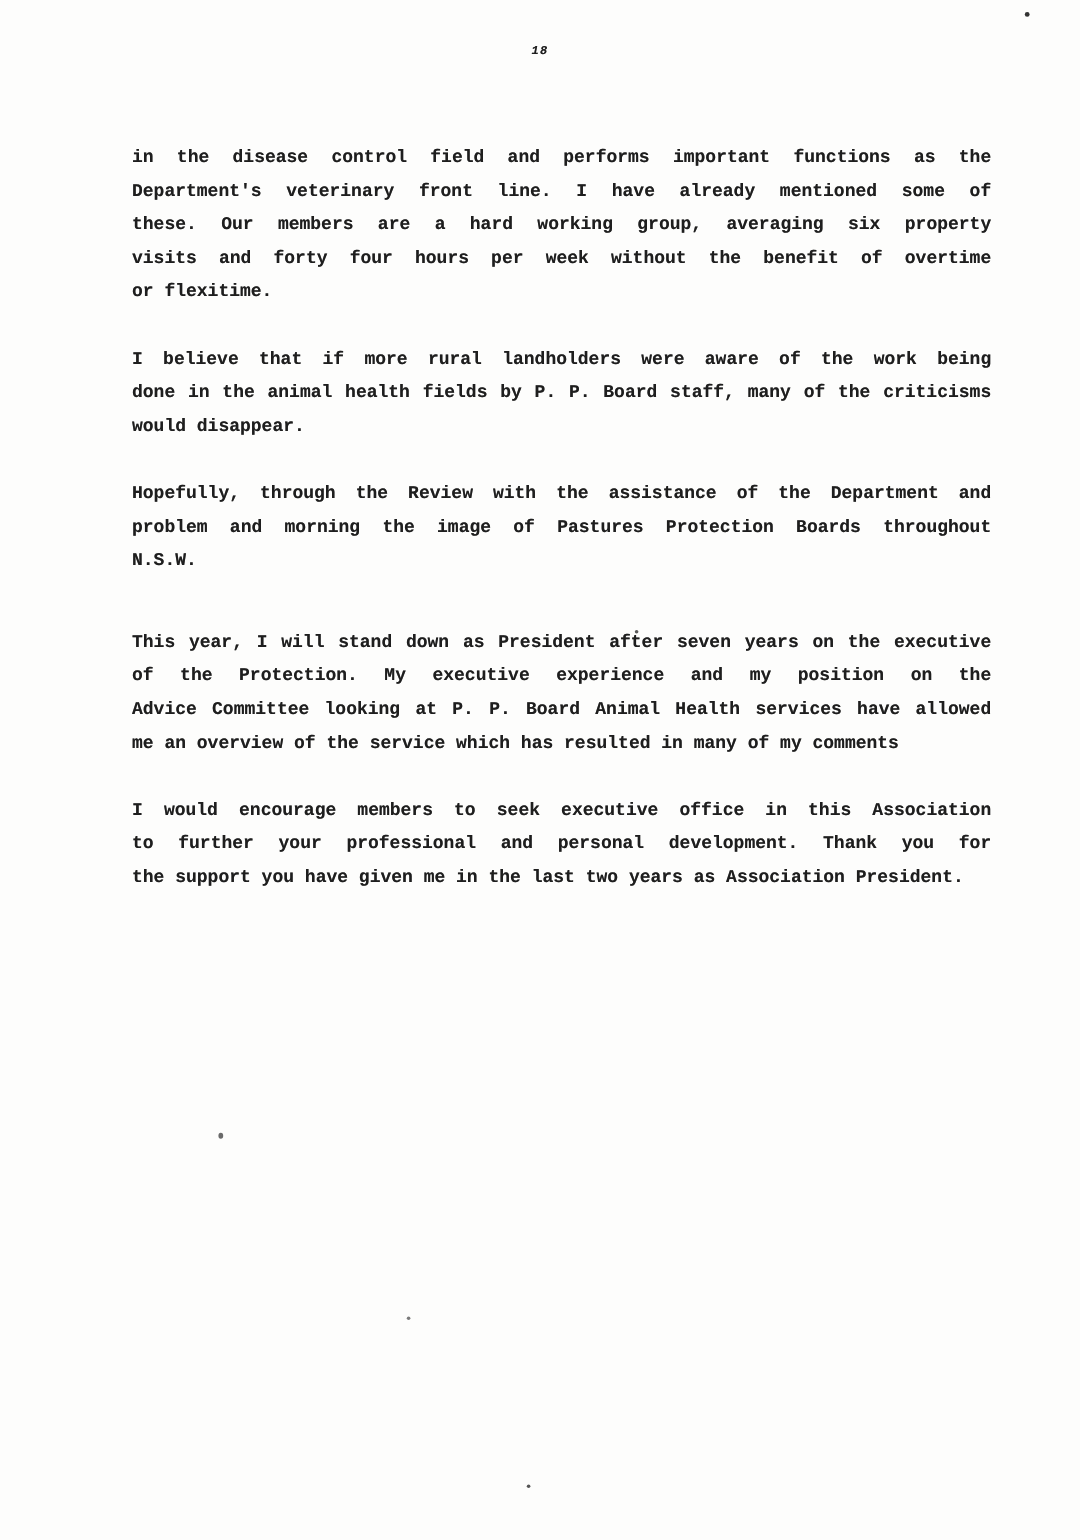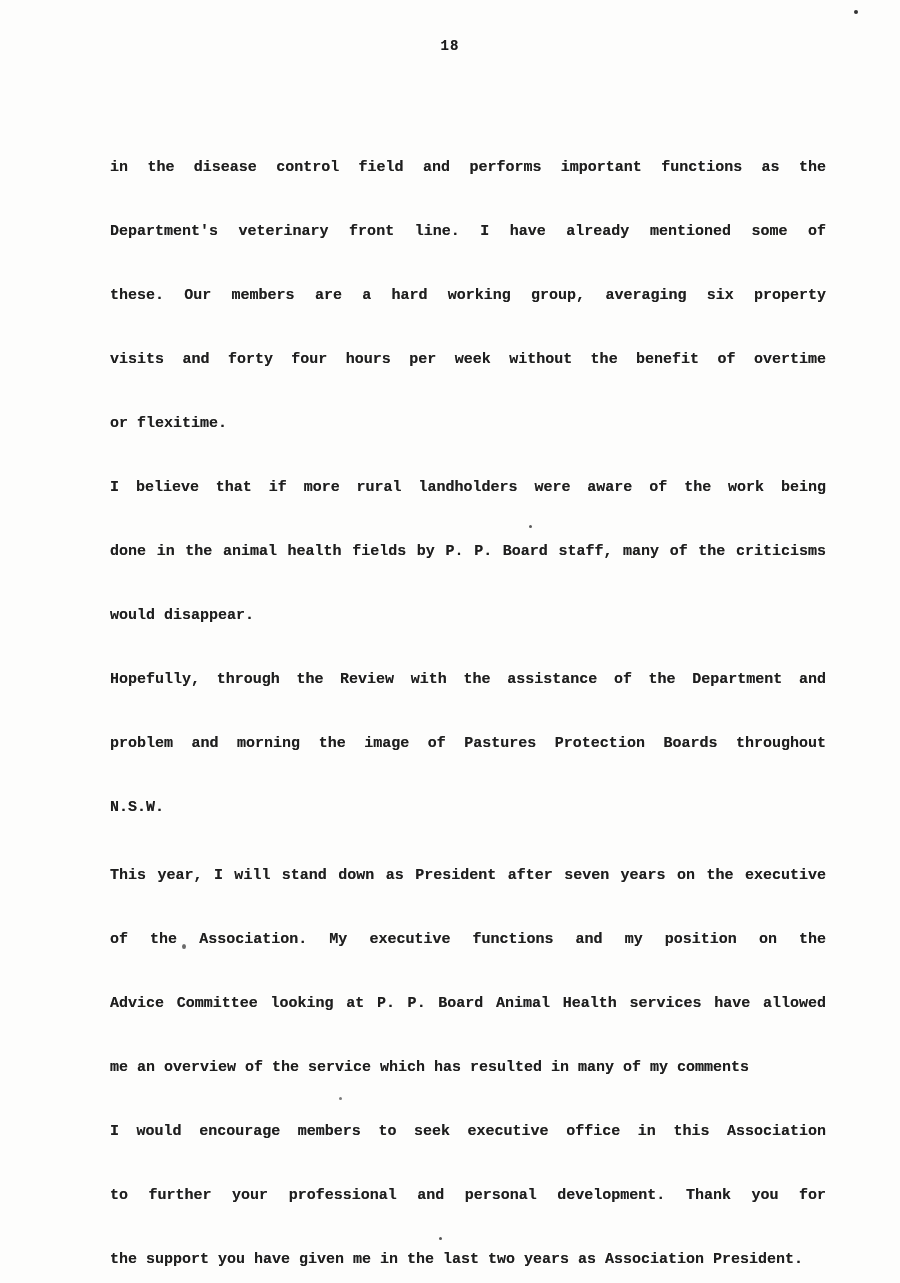--- a/index.html
+++ b/index.html
@@ -12,39 +12,39 @@
     position: relative;
     overflow: hidden;
     text-shadow: 0 0 0.4px rgba(20,20,20,0.55);
   }
   .page-number {
     position: absolute;
     top: 38px;
     left: 0;
     width: 100%;
     text-align: center;
-    font-size: 14px;
+    font-size: 10px;
     letter-spacing: 1px;
+    font-style: italic;
   }
   .content {
     position: absolute;
     left: 110px;
     top: 118px;
     width: 716px;
   }
   .para {
     font-size: 15px;
     line-height: 28px;
     margin-bottom: 28px;
   }
   .para.gap-before { margin-top: 40px; }
   .line {
     text-align: justify;
     text-align-last: justify;
-    margin-top: 36px;
   }
   .para .line:last-child { text-align-last: left; }
   .speck {
     position: absolute;
     background: #4a4a4a;
     border-radius: 50%;
   }
   #speck-1 { left: 854px; top: 10px;  width: 4px; height: 4px; background:#333; }
   #speck-2 { left: 529px; top: 525px; width: 3px; height: 3px; background:#5a5a5a; }
   #speck-3 { left: 182px; top: 944px; width: 4px; height: 5px; background:#6a6a6a; }
@@ -73,21 +73,21 @@
   </div>
 
   <div class="para">
     <div class="line">Hopefully, through the Review with the assistance of the Department and</div>
     <div class="line">problem and morning the image of Pastures Protection Boards throughout</div>
     <div class="line">N.S.W.</div>
   </div>
 
   <div class="para gap-before">
     <div class="line">This year, I will stand down as President after seven years on the executive</div>
-    <div class="line">of the Association.   My executive functions and my position on the</div>
+    <div class="line">of the Protection.   My executive experience and my position on the</div>
     <div class="line">Advice Committee looking at P. P. Board Animal Health services have allowed</div>
     <div class="line">me an overview of the service which has resulted in many of my comments</div>
   </div>
 
   <div class="para">
     <div class="line">I would encourage members to seek executive office in this Association</div>
     <div class="line">to further your professional and personal development.   Thank you for</div>
     <div class="line">the support you have given me in the last two years as Association President.</div>
   </div>
 

